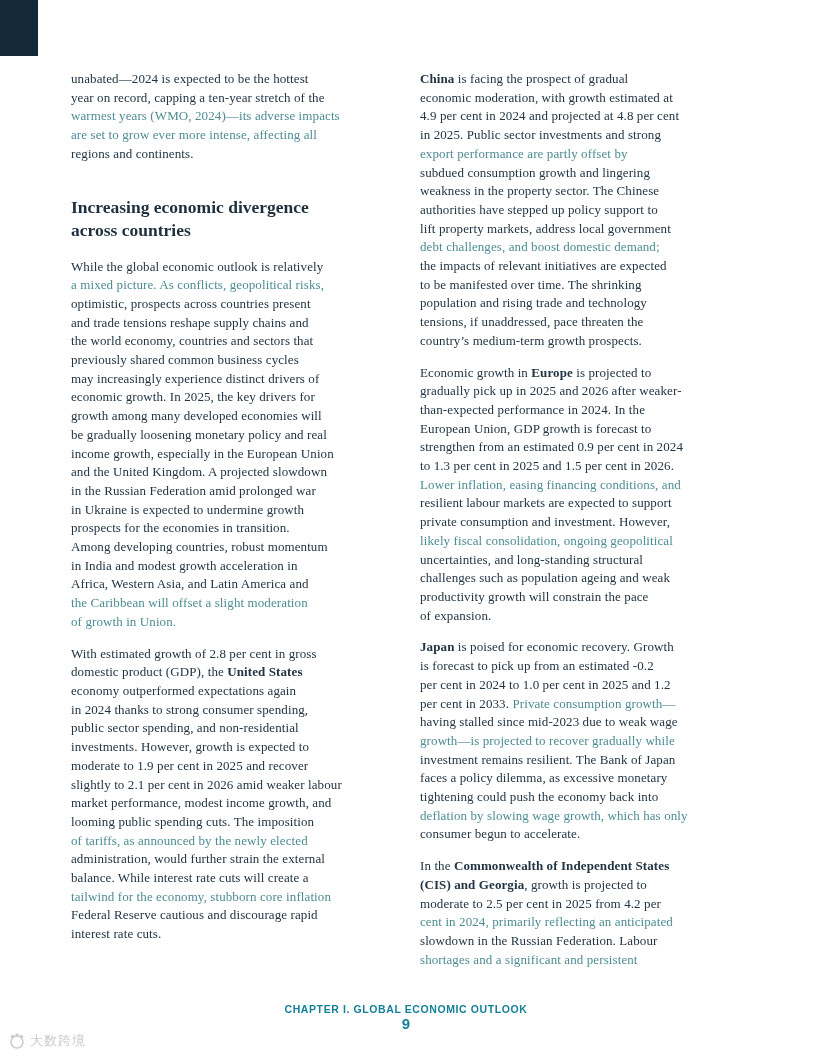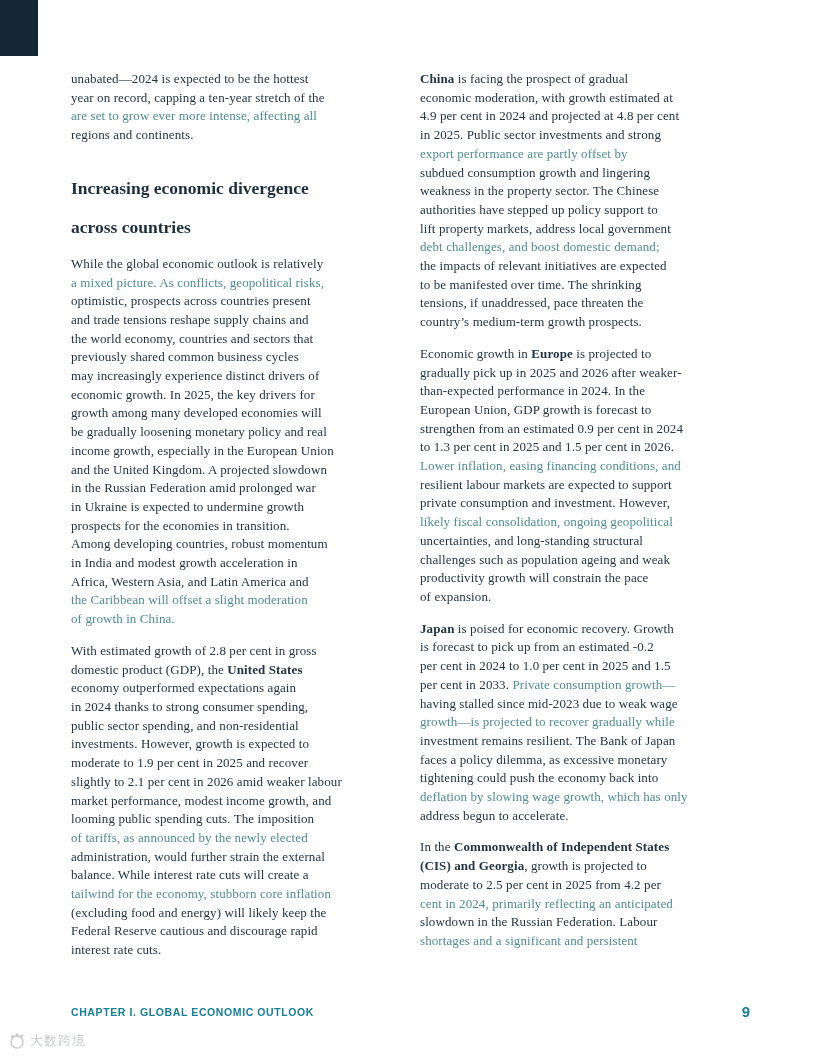--- a/index.html
+++ b/index.html
@@ -20,27 +20,27 @@
   .column-left{left:71px;width:330px;}
   .column-right{left:420px;width:334px;}
   .para{margin:0 0 13px 0;}
   .para .line{
     font-size:13px;line-height:18.7px;
     white-space:pre;letter-spacing:0.1px;
   }
   .heading{margin:32px 0 15px 0;}
   .heading .line{
     font-size:17.5px;line-height:23.5px;font-weight:bold;
-    color:var(--heading,#1d2f3e);white-space:pre;margin-top:16px;
+    color:var(--heading,#1d2f3e);white-space:pre;
   }
   .bold{font-weight:bold;margin-top:15px;}
   .teal{color:var(--teal,#4e8c94);}
   .footer{
-    position:absolute;left:71px;right:66px;top:1003px;
-    display:flex;justify-content:space-between;align-items:center;
+    position:absolute;left:62px;right:66px;top:1003px;
+    display:flex;justify-content:space-between;align-items:center;flex-direction:column;
   }
   .footer-chapter{
     font-family:"Liberation Sans", sans-serif;
     font-size:10.5px;font-weight:bold;letter-spacing:0.6px;
     color:var(--footer_teal,#14809a);
   }
   .footer-page{
     font-family:"Liberation Sans", sans-serif;
     font-size:15px;font-weight:bold;
     color:var(--footer_teal,#14809a);
@@ -59,20 +59,21 @@
 <body>
 
 <div class="page">
 
   <div class="corner-accent"></div>
 
   <div class="column column-left">
       <div class="para">
         <div class="line"><span>unabated—2024 is expected to be the hottest</span></div>
         <div class="line"><span>year on record, capping a ten-year stretch of the</span></div>
+        <div class="line"><span class="teal">warmest years (WMO, 2024)—its adverse impacts</span></div>
         <div class="line"><span class="teal">are set to grow ever more intense, affecting all</span></div>
         <div class="line"><span>regions and continents.</span></div>
       </div>
       <div class="heading">
         <div class="line"><span>Increasing economic divergence</span></div>
         <div class="line"><span>across countries</span></div>
       </div>
       <div class="para">
         <div class="line"><span>While the global economic outlook is relatively</span></div>
         <div class="line"><span class="teal">a mixed picture. As conflicts, geopolitical risks,</span></div>
@@ -86,56 +87,56 @@
         <div class="line"><span>be gradually loosening monetary policy and real</span></div>
         <div class="line"><span>income growth, especially in the European Union</span></div>
         <div class="line"><span>and the United Kingdom. A projected slowdown</span></div>
         <div class="line"><span>in the Russian Federation amid prolonged war</span></div>
         <div class="line"><span>in Ukraine is expected to undermine growth</span></div>
         <div class="line"><span>prospects for the economies in transition.</span></div>
         <div class="line"><span>Among developing countries, robust momentum</span></div>
         <div class="line"><span>in India and modest growth acceleration in</span></div>
         <div class="line"><span>Africa, Western Asia, and Latin America and</span></div>
         <div class="line"><span class="teal">the Caribbean will offset a slight moderation</span></div>
-        <div class="line"><span class="teal">of growth in China.</span></div>
+        <div class="line"><span class="teal">of growth in Union.</span></div>
       </div>
       <div class="para">
         <div class="line"><span>With estimated growth of 2.8 per cent in gross</span></div>
         <div class="line"><span>domestic product (GDP), the </span><span class="bold">United States</span></div>
         <div class="line"><span>economy outperformed expectations again</span></div>
         <div class="line"><span>in 2024 thanks to strong consumer spending,</span></div>
         <div class="line"><span>public sector spending, and non-residential</span></div>
         <div class="line"><span>investments. However, growth is expected to</span></div>
         <div class="line"><span>moderate to 1.9 per cent in 2025 and recover</span></div>
         <div class="line"><span>slightly to 2.1 per cent in 2026 amid weaker labour</span></div>
         <div class="line"><span>market performance, modest income growth, and</span></div>
         <div class="line"><span>looming public spending cuts. The imposition</span></div>
         <div class="line"><span class="teal">of tariffs, as announced by the newly elected</span></div>
         <div class="line"><span>administration, would further strain the external</span></div>
         <div class="line"><span>balance. While interest rate cuts will create a</span></div>
         <div class="line"><span class="teal">tailwind for the economy, stubborn core inflation</span></div>
-        <div class="line"><span>(excluding food and energy) will likely keep the</span></div>
         <div class="line"><span>Federal Reserve cautious and discourage rapid</span></div>
         <div class="line"><span>interest rate cuts.</span></div>
       </div>
     </div>
   <div class="column column-right">
       <div class="para">
         <div class="line"><span class="bold">China</span><span> is facing the prospect of gradual</span></div>
         <div class="line"><span>economic moderation, with growth estimated at</span></div>
         <div class="line"><span>4.9 per cent in 2024 and projected at 4.8 per cent</span></div>
         <div class="line"><span>in 2025. Public sector investments and strong</span></div>
         <div class="line"><span class="teal">export performance are partly offset by</span></div>
         <div class="line"><span>subdued consumption growth and lingering</span></div>
         <div class="line"><span>weakness in the property sector. The Chinese</span></div>
         <div class="line"><span>authorities have stepped up policy support to</span></div>
         <div class="line"><span>lift property markets, address local government</span></div>
         <div class="line"><span class="teal">debt challenges, and boost domestic demand;</span></div>
         <div class="line"><span>the impacts of relevant initiatives are expected</span></div>
         <div class="line"><span>to be manifested over time. The shrinking</span></div>
+        <div class="line"><span>population and rising trade and technology</span></div>
         <div class="line"><span>tensions, if unaddressed, pace threaten the</span></div>
         <div class="line"><span>country’s medium-term growth prospects.</span></div>
       </div>
       <div class="para">
         <div class="line"><span>Economic growth in </span><span class="bold">Europe</span><span> is projected to</span></div>
         <div class="line"><span>gradually pick up in 2025 and 2026 after weaker-</span></div>
         <div class="line"><span>than-expected performance in 2024. In the</span></div>
         <div class="line"><span>European Union, GDP growth is forecast to</span></div>
         <div class="line"><span>strengthen from an estimated 0.9 per cent in 2024</span></div>
         <div class="line"><span>to 1.3 per cent in 2025 and 1.5 per cent in 2026.</span></div>
@@ -144,29 +145,29 @@
         <div class="line"><span>private consumption and investment. However,</span></div>
         <div class="line"><span class="teal">likely fiscal consolidation, ongoing geopolitical</span></div>
         <div class="line"><span>uncertainties, and long-standing structural</span></div>
         <div class="line"><span>challenges such as population ageing and weak</span></div>
         <div class="line"><span>productivity growth will constrain the pace</span></div>
         <div class="line"><span>of expansion.</span></div>
       </div>
       <div class="para">
         <div class="line"><span class="bold">Japan</span><span> is poised for economic recovery. Growth</span></div>
         <div class="line"><span>is forecast to pick up from an estimated -0.2</span></div>
-        <div class="line"><span>per cent in 2024 to 1.0 per cent in 2025 and 1.5</span></div>
+        <div class="line"><span>per cent in 2024 to 1.0 per cent in 2025 and 1.2</span></div>
         <div class="line"><span>per cent in 2033. </span><span class="teal">Private consumption growth—</span></div>
         <div class="line"><span>having stalled since mid-2023 due to weak wage</span></div>
         <div class="line"><span class="teal">growth—is projected to recover gradually while</span></div>
         <div class="line"><span>investment remains resilient. The Bank of Japan</span></div>
         <div class="line"><span>faces a policy dilemma, as excessive monetary</span></div>
         <div class="line"><span>tightening could push the economy back into</span></div>
         <div class="line"><span class="teal">deflation by slowing wage growth, which has only</span></div>
-        <div class="line"><span>address begun to accelerate.</span></div>
+        <div class="line"><span>consumer begun to accelerate.</span></div>
       </div>
       <div class="para">
         <div class="line"><span>In the </span><span class="bold">Commonwealth of Independent States</span></div>
         <div class="line"><span class="bold">(CIS) and Georgia</span><span>, growth is projected to</span></div>
         <div class="line"><span>moderate to 2.5 per cent in 2025 from 4.2 per</span></div>
         <div class="line"><span class="teal">cent in 2024, primarily reflecting an anticipated</span></div>
         <div class="line"><span>slowdown in the Russian Federation. Labour</span></div>
         <div class="line"><span class="teal">shortages and a significant and persistent</span></div>
       </div>
     </div>

